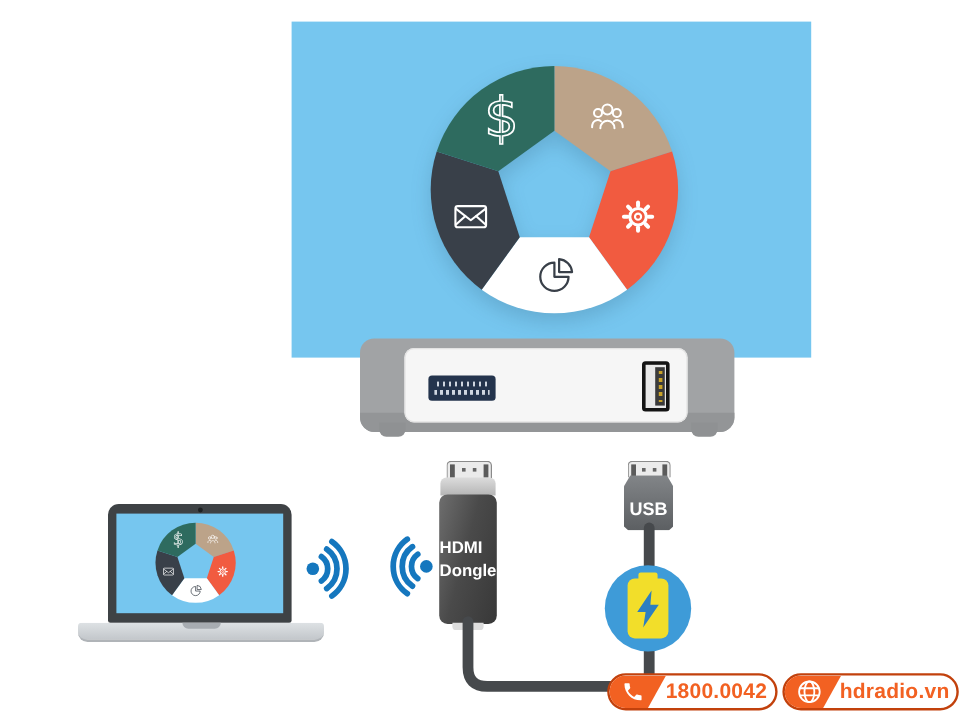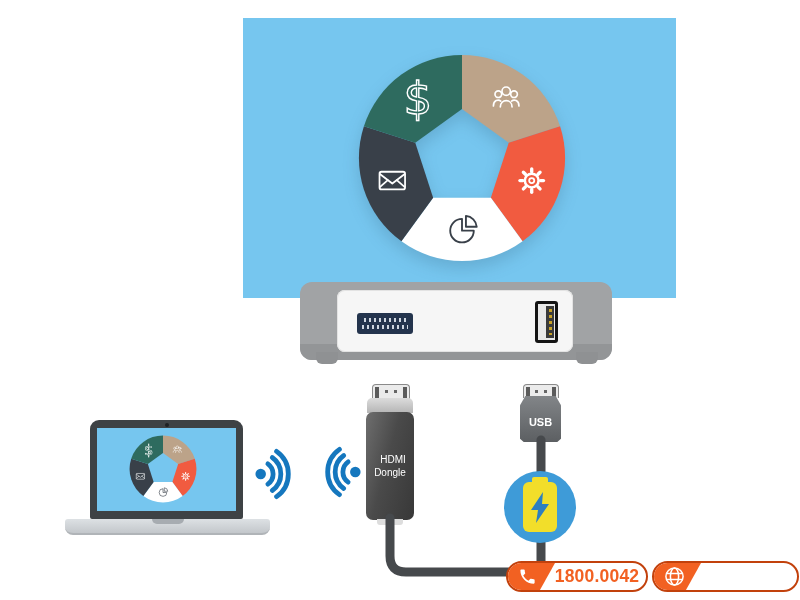--- a/index.html
+++ b/index.html
@@ -53,26 +53,26 @@
   .tip::before,.tip::after{content:"";position:absolute;top:2px;bottom:1px;width:4px;background:#5b5b5b;}
   .tip::before{left:2px}.tip::after{right:2px}
   .tip .dots{position:absolute;left:50%;top:50%;width:3px;height:3px;margin:-2px 0 0 -6px;background:#666;
              box-shadow:9px 0 0 #666;}
   .collar{position:absolute;left:367px;top:398px;width:46px;height:15px;
           background:linear-gradient(#DCDCDC,#B5B5B5);border-radius:5px 5px 0 0;}
   .dongle-body{position:absolute;left:366px;top:412px;width:48px;height:108px;
                background:linear-gradient(105deg,#6E6E6E 0%,#4a4a4a 45%,#383838 100%);
                border-radius:7px;display:flex;align-items:center;justify-content:center;}
   .dongle-cap{position:absolute;left:377px;top:519px;width:26px;height:6px;background:#DDDDDD;border-radius:0 0 3px 3px;}
-  .dongle-label{color:#fff;font-weight:normal;font-size:10px;line-height:1.35;text-align:right;}
+  .dongle-label{color:#fff;font-weight:bold;font-size:14px;line-height:1.35;text-align:left;}
   .usb-plug{position:absolute;left:520px;top:396px;width:41px;height:46px;
             background:linear-gradient(180deg,#828588 0%,#5C5F62 100%);
             clip-path:polygon(13% 0,87% 0,100% 20%,100% 93%,91% 100%,9% 100%,0 93%,0 20%);
             display:flex;align-items:flex-start;justify-content:center;}
-  .usb-plug-label{margin-top:20px;color:#fff;font-weight:bold;font-size:11px;}
+  .usb-plug-label{margin-top:20px;color:#fff;font-weight:bold;font-size:15px;}
 
   
   .cables{position:absolute;left:0;top:0;pointer-events:none;}
 
   
   .battery-badge{position:absolute;left:504px;top:471px;width:72px;height:72px;border-radius:50%;background:#3E9BD8;}
 
   
   .badge{position:absolute;top:561px;height:31px;background:#fff;border:2px solid #c2410c;border-radius:18px;
          box-sizing:border-box;overflow:hidden;}
@@ -232,15 +232,16 @@
     <div class="badge-orange">
       <svg width="21" height="21" viewBox="-11 -11 22 22">
         <g fill="none" stroke="#ffffff" stroke-width="1.6">
           <circle r="9"></circle>
           <ellipse rx="4.3" ry="9"></ellipse>
           <line x1="-8.6" y1="-3.1" x2="8.6" y2="-3.1"></line>
           <line x1="-8.6" y1="3.1" x2="8.6" y2="3.1"></line>
         </g>
       </svg>
     </div>
+    <div class="badge-label">hdradio.vn</div>
   </div>
 
 </div>
 
 </body></html>

